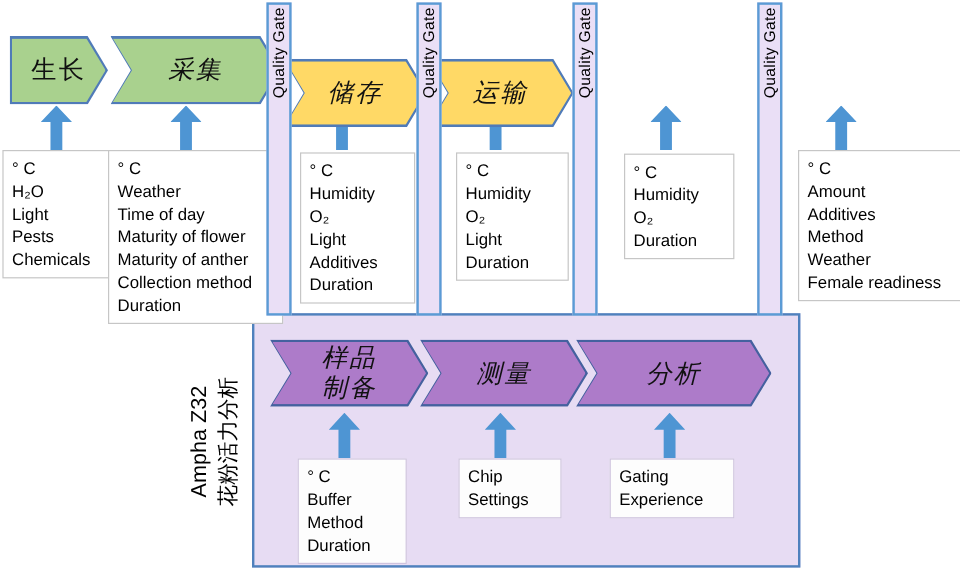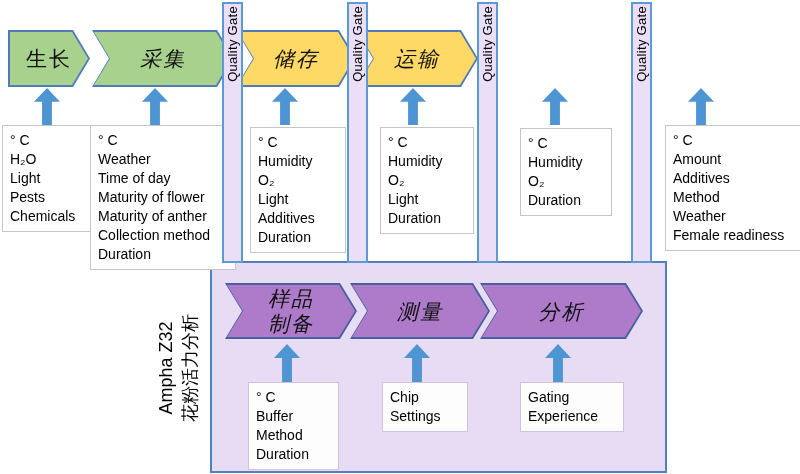--- a/index.html
+++ b/index.html
@@ -24,21 +24,21 @@
   
   .chev{position:absolute;z-index:2;}
   .chev-top{top:30px;height:57px;}
   .chev-bot{top:283px;height:56px;}
   .chev.start{clip-path:polygon(0 0,calc(100% - 17px) 0,100% 50%,calc(100% - 17px) 100%,0 100%);}
   .chev.mid{clip-path:polygon(0 0,calc(100% - 17px) 0,100% 50%,calc(100% - 17px) 100%,0 100%,17px 50%);font-style:italic;}
   .chev-fill{position:absolute;inset:2px;}
   .chev.start .chev-fill{clip-path:polygon(0 0,calc(100% - 16px) 0,100% 50%,calc(100% - 16px) 100%,0 100%);}
   .chev.mid .chev-fill{clip-path:polygon(0 0,calc(100% - 16px) 0,100% 50%,calc(100% - 16px) 100%,0 100%,16px 50%);}
   .chev.green{background:#507bb8;} .chev.green .chev-fill{background:#A9D18E;}
-  .chev.yellow{background:#507bb8;} .chev.yellow .chev-fill{background:#FFD966;}
+  .chev.yellow{background:#507bb8;margin-top:19px;} .chev.yellow .chev-fill{background:#FFD966;}
   .chev.purple{background:#45619f;} .chev.purple .chev-fill{background:#AD7BC9;}
   .chev-label{
     position:absolute;inset:0;display:flex;align-items:center;justify-content:center;
     font-size:21px;line-height:25px;white-space:pre-line;text-align:left;
     letter-spacing:2px;color:#111;
   }
   
   .arrow-up{
     position:absolute;width:26px;background:#4E95D3;z-index:1;
     clip-path:polygon(50% 0,100% 37%,69% 37%,69% 100%,31% 100%,31% 37%,0 37%);
@@ -164,16 +164,16 @@
   <div class="arrow-up arrow-bot" style="left:274px"></div>
   <div class="arrow-up arrow-bot" style="left:404px"></div>
   <div class="arrow-up arrow-bot" style="left:545px"></div>
 
   <div class="factor-box factor-bot" style="left:248px;top:382px;width:75px">° C
 Buffer
 Method
 Duration</div>
   <div class="factor-box factor-bot" style="left:382px;top:382px;width:70px">Chip
 Settings</div>
-  <div class="factor-box factor-bot" style="left:520px;top:382px;width:88px">Gating
+  <div class="factor-box factor-bot" style="left:508px;top:382px;width:88px">Gating
 Experience</div>
 
 </div>
 
 </body></html>

